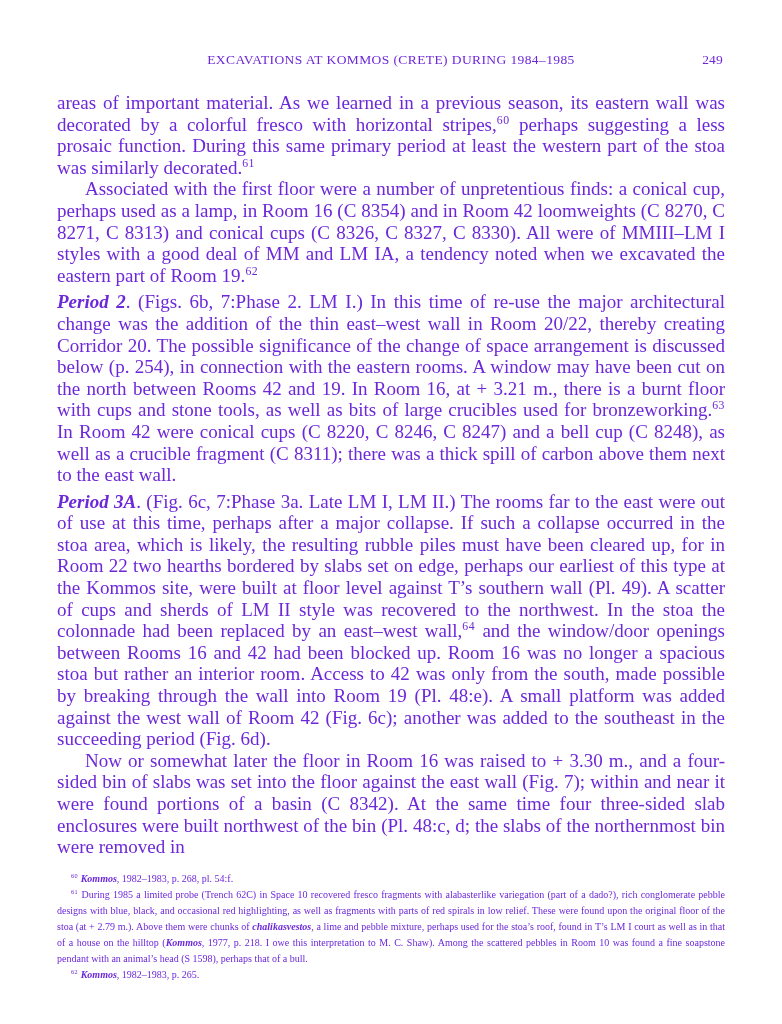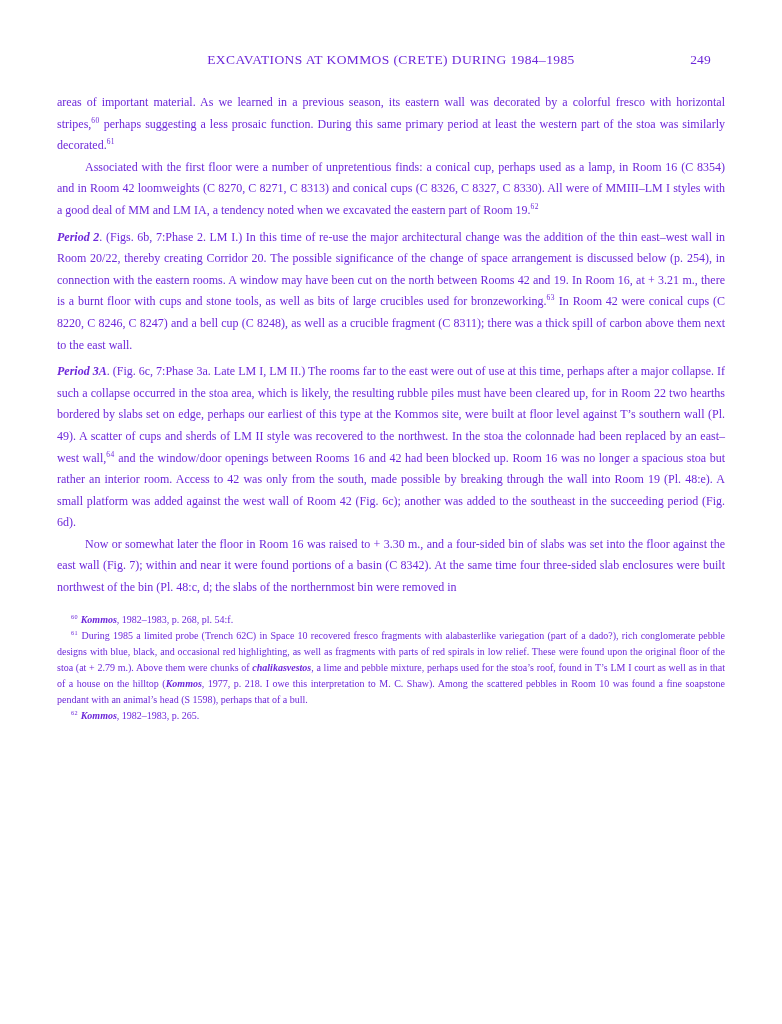--- a/index.html
+++ b/index.html
@@ -23,27 +23,27 @@
     position: relative;
     width: 100%;
     text-align: center;
     font-size: 13.5px;
     letter-spacing: 0.4px;
     margin-bottom: 24px;
     white-space: nowrap;
   }
   .page-num {
     position: absolute;
-    right: 14px;
+    right: 2px;
     top: 0;
     letter-spacing: 0.2px;
   }
   .body-text p.para {
     margin: 0;
-    font-size: 12px;
+    font-size: 19px;
     line-height: 21.6px;
     text-align: justify;
     text-justify: inter-word;
   }
   .body-text p.para.indent { text-indent: 28px; }
   .body-text p.para.space-before { margin-top: 5px; }
   sup.fn-ref {
     font-size: 0.62em;
     line-height: 0;
     vertical-align: super;

